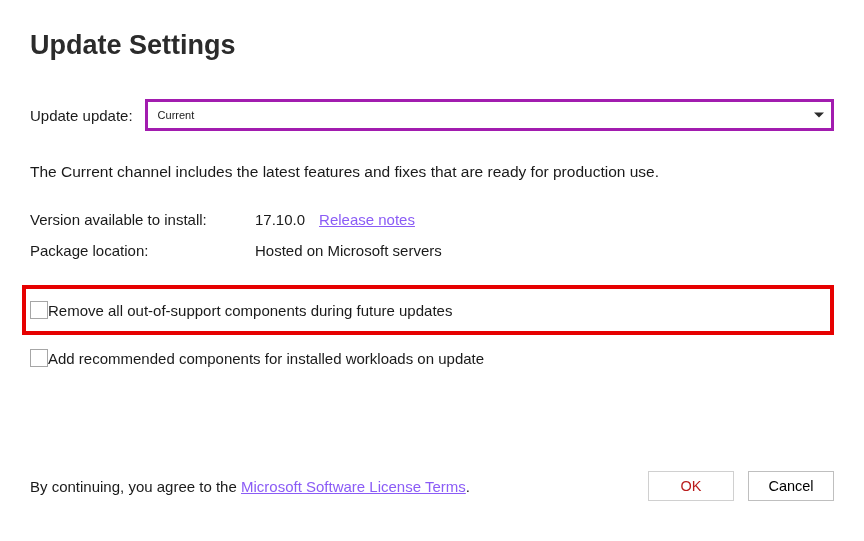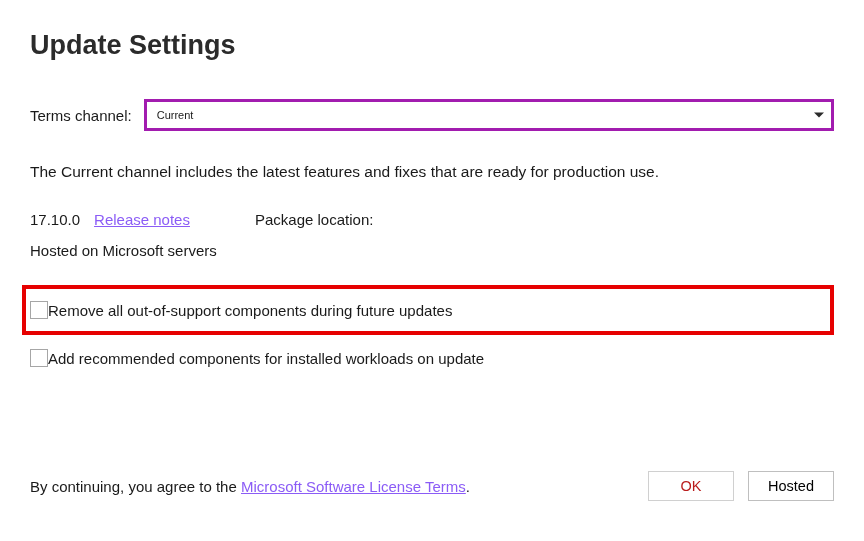--- a/index.html
+++ b/index.html
@@ -112,30 +112,31 @@
       cursor: default;
       border-color: #d0d0d0;
     }
   </style>
 </head>
 <body>
 
 <h1 class="title">Update Settings</h1>
 
 <div class="row-channel">
-  <span class="label-channel">Terms channel:</span>
+  <span class="label-channel">Update update:</span>
   <div class="select-wrap">
     <div class="select">Current</div>
     <span class="select-caret"></span>
   </div>
 </div>
 
 <p class="desc">The Current channel includes the latest features and fixes that are ready for production use.</p>
 
 <div class="info-grid">
+  <span>Version available to install:</span>
   <span class="info-val">
     <span>17.10.0</span>
     <a class="link" href="#">Release notes</a>
   </span>
   <span>Package location:</span>
   <span>Hosted on Microsoft servers</span>
 </div>
 
 <div class="highlight-box">
   <div class="checkbox-row">
@@ -148,15 +149,15 @@
   <span class="checkbox"></span>
   <span class="checkbox-label">Add recommended components for installed workloads on update</span>
 </div>
 
 <div class="footer">
   <span class="agree">
     <span>By continuing, you agree to the </span><a class="link" href="#">Microsoft Software License Terms</a><span>.</span>
   </span>
   <div class="btn-row">
     <button class="btn disabled">OK</button>
-    <button class="btn">Hosted</button>
+    <button class="btn">Cancel</button>
   </div>
 </div>
 
 </body></html>

